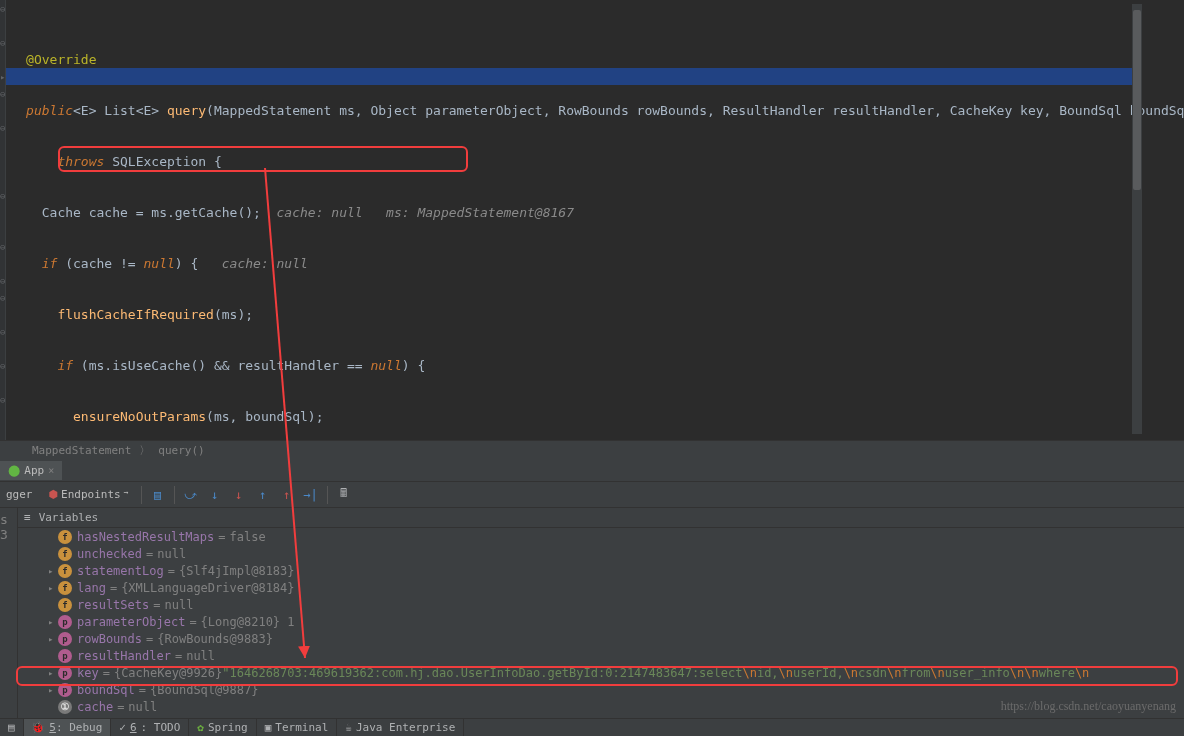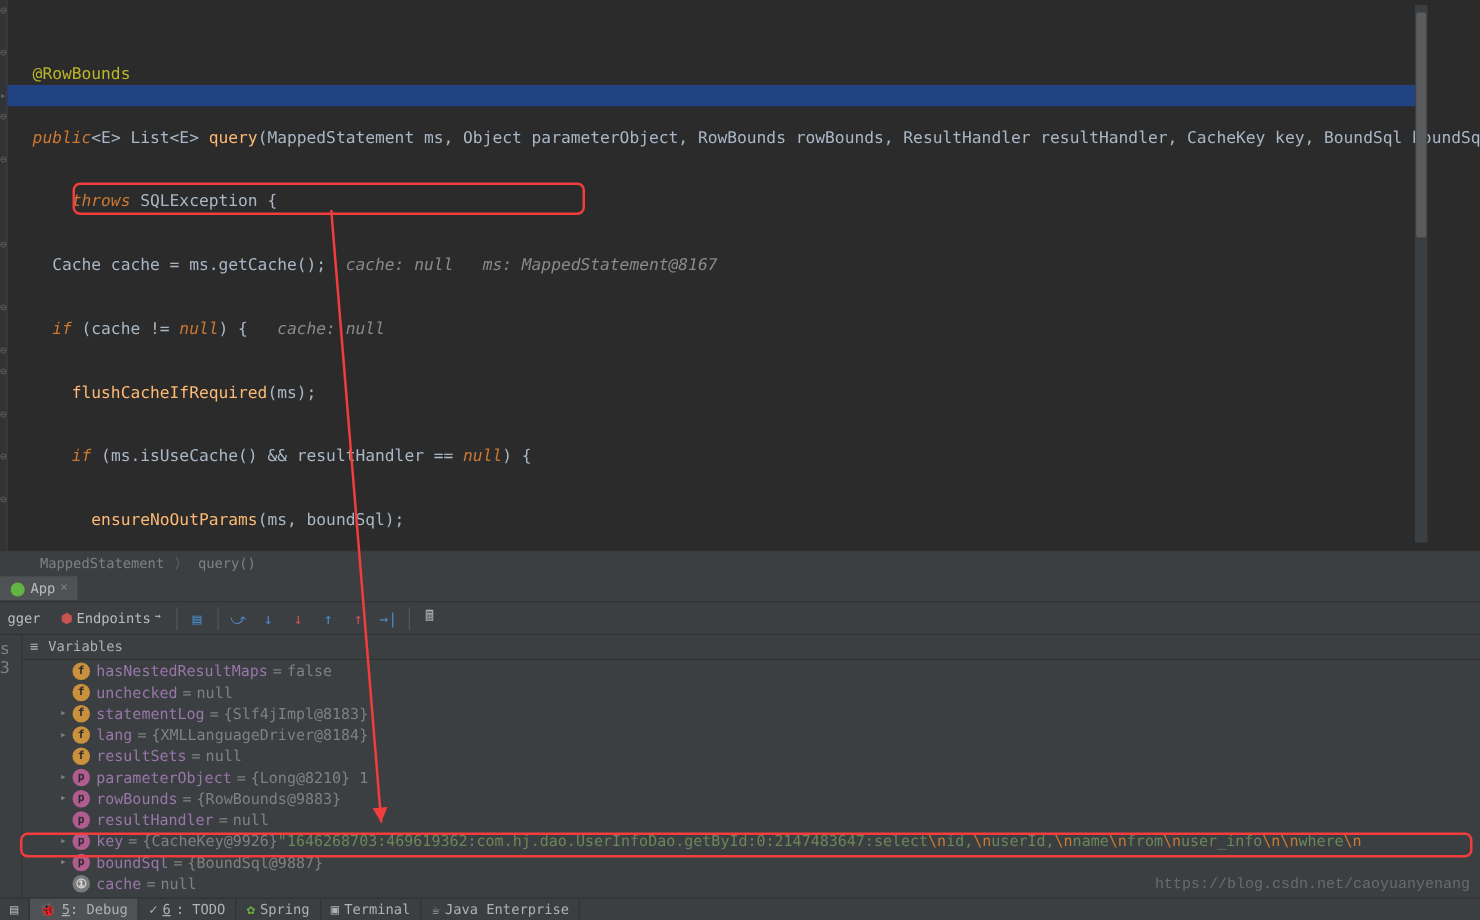--- a/index.html
+++ b/index.html
@@ -176,21 +176,21 @@
   color: #afb1b3;
 }
 .sb-item { padding: 0 8px; display: flex; align-items: center; gap: 4px; border-right: 1px solid #323232; height: 100%; }
 .sb-item.active { background: #4e5254; }
 .watermark {
   position: absolute;
   right: 8px;
   bottom: 22px;
   font-size: 12px;
   color: #6b6b6b;
-  font-family: Liberation Mono, monospace;
+  font-family: Liberation Serif, serif;
 }
 .scrollbar-v {
   position: absolute;
   right: 42px; top: 4px;
   width: 10px; height: 430px;
   background: #3c3f41;
 }
 .scrollbar-thumb {
   position: absolute;
   left: 1px; right: 1px;
@@ -225,21 +225,21 @@
     <div class="gutter-icon"></div>
       <div class="gutter-icon">⊖</div>
       <div class="gutter-icon"></div>
     <div class="gutter-icon">⊖</div>
       <div class="gutter-icon"></div>
       <div class="gutter-icon">⊖</div>
     <div class="gutter-icon"></div>
   </div>
   <div class="code">
     <div class="highlight-line" style="top:68px"></div>
-    <div class="code-line">  <span class="ann">@RowBounds</span></div>
+    <div class="code-line">  <span class="ann">@Override</span></div>
     <div class="code-line">  <span class="kw">public</span><span>&lt;E&gt; List&lt;E&gt; </span><span class="fn">query</span><span>(MappedStatement ms, Object parameterObject, RowBounds rowBounds, ResultHandler resultHandler, CacheKey key, BoundSql boundSql)</span></div>
     <div class="code-line">      <span class="kw">throws</span><span> SQLException {</span></div>
     <div class="code-line">    <span>Cache cache = ms.getCache();</span><span class="cmt-inline">  cache: null   ms: MappedStatement@8167</span></div>
     <div class="code-line" style="position:relative;z-index:1">    <span class="kw">if</span><span> (cache != </span><span class="kw">null</span><span>) {</span><span class="cmt-inline">   cache: null</span></div>
     <div class="code-line">      <span class="fn">flushCacheIfRequired</span><span>(ms);</span></div>
     <div class="code-line">      <span class="kw">if</span><span> (ms.isUseCache() &amp;&amp; resultHandler == </span><span class="kw">null</span><span>) {</span></div>
     <div class="code-line">        <span class="fn">ensureNoOutParams</span><span>(ms, boundSql);</span></div>
     <div class="code-line">        <span class="cmt" style="text-decoration:line-through">//unchecked/</span></div>
     <div class="code-line">        <span>List&lt;E&gt; </span><span class="var-u">list</span><span> = (List&lt;E&gt;) tcm.getObject(cache, key);</span></div>
     <div class="code-line">        <span class="kw">if</span><span> (</span><span class="var-u">list</span><span> == </span><span class="kw">null</span><span>) {</span></div>
@@ -382,21 +382,21 @@
             <span class="var-badge b-p">p</span>
             <span class="var-name">key</span>
             <span class="var-eq">=</span>
             <span class="var-val">{CacheKey@9926} </span>
             <span class="var-str">"1646268703:469619362:com.hj.dao.UserInfoDao.getById:0:2147483647:select</span>
             <span class="var-esc">\n</span>
             <span class="var-str">            id,</span>
             <span class="var-esc">\n</span>
             <span class="var-str">            userId,</span>
             <span class="var-esc">\n</span>
-            <span class="var-str">            name</span>
+            <span class="var-str">            csdn</span>
             <span class="var-esc">\n</span>
             <span class="var-str">        from</span>
             <span class="var-esc">\n</span>
             <span class="var-str">            user_info</span>
             <span class="var-esc">\n</span>
             <span class="var-str">        </span>
             <span class="var-esc">\n</span>
             <span class="var-str">        where</span>
             <span class="var-esc">\n</span>
           </div>

